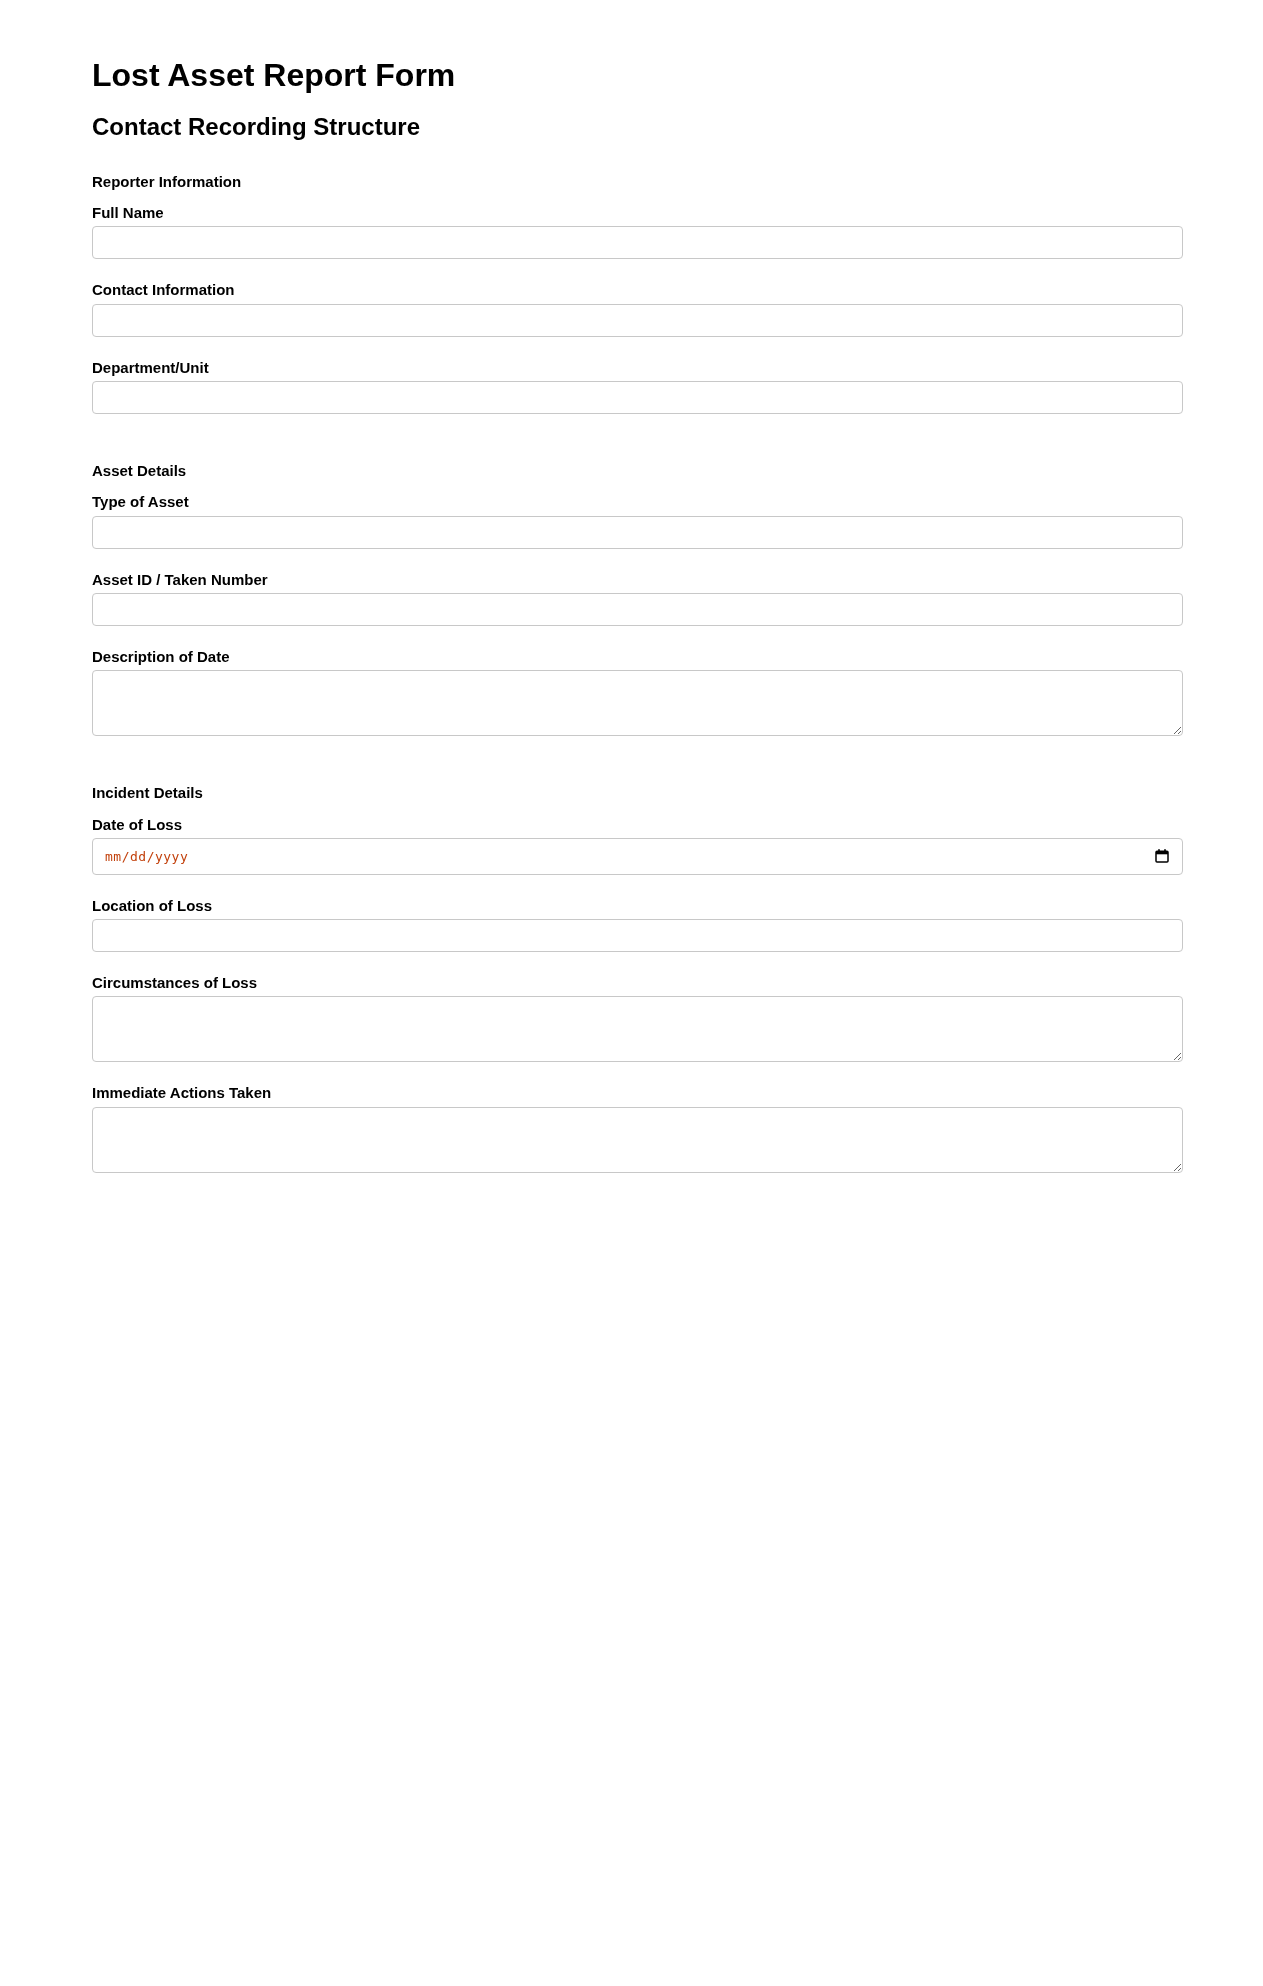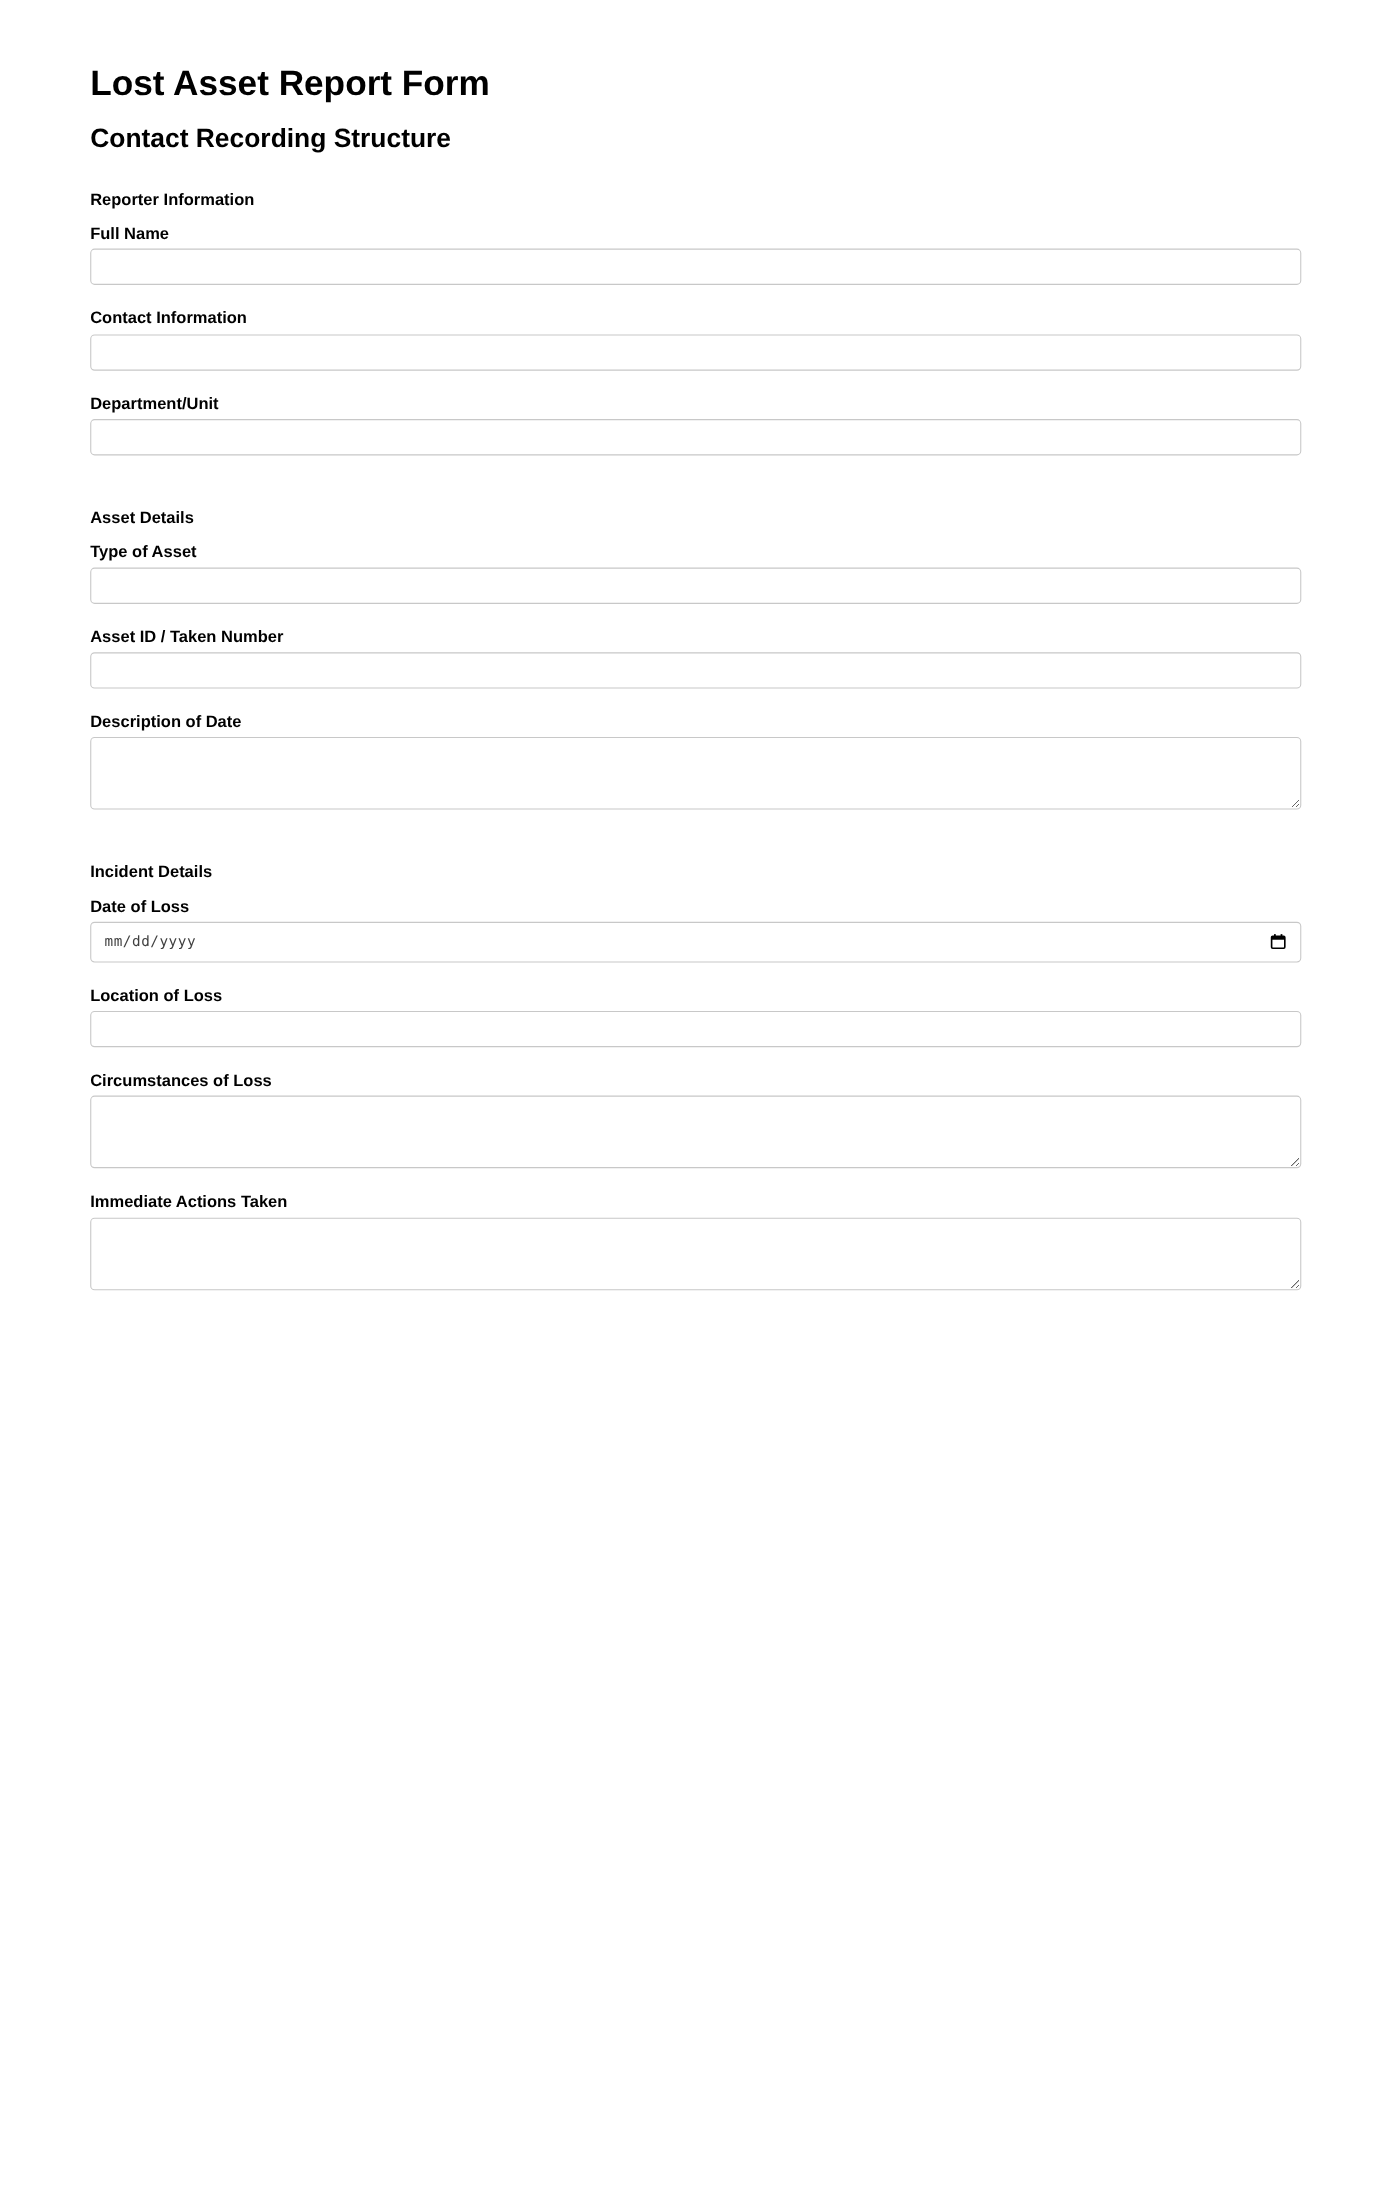--- a/index.html
+++ b/index.html
@@ -3,21 +3,21 @@
 <meta charset="utf-8">
 <style>
   html, body {
     margin: 0;
     padding: 0;
     background: #ffffff;
     font-family: "Liberation Sans", sans-serif;
     color: #000000;
   }
   body { width: 1263px; min-height: 1986px; }
-  .page { padding: 0 80px 60px 82px; }
+  .page { padding: 0 80px 60px 56px; margin-left: 36px; }
 
   h1.page-title {
     font-size: 32px;
     font-weight: bold;
     line-height: 1.17;
     margin: 57px 0 0 0;
   }
   h2.page-subtitle {
     font-size: 24px;
     font-weight: bold;
@@ -81,21 +81,21 @@
     border-radius: 4px;
     display: flex;
     align-items: center;
     justify-content: space-between;
     cursor: text;
   }
   .date-placeholder {
     font-family: "DejaVu Sans Mono", "Liberation Mono", monospace;
     font-size: 13px;
     letter-spacing: 0.5px;
-    color: #404040;
+    color: #c2410c;
   }
   .calendar-icon {
     width: 16px;
     height: 16px;
     display: inline-flex;
     align-items: center;
     justify-content: center;
     cursor: pointer;
     flex: 0 0 auto;
   }

